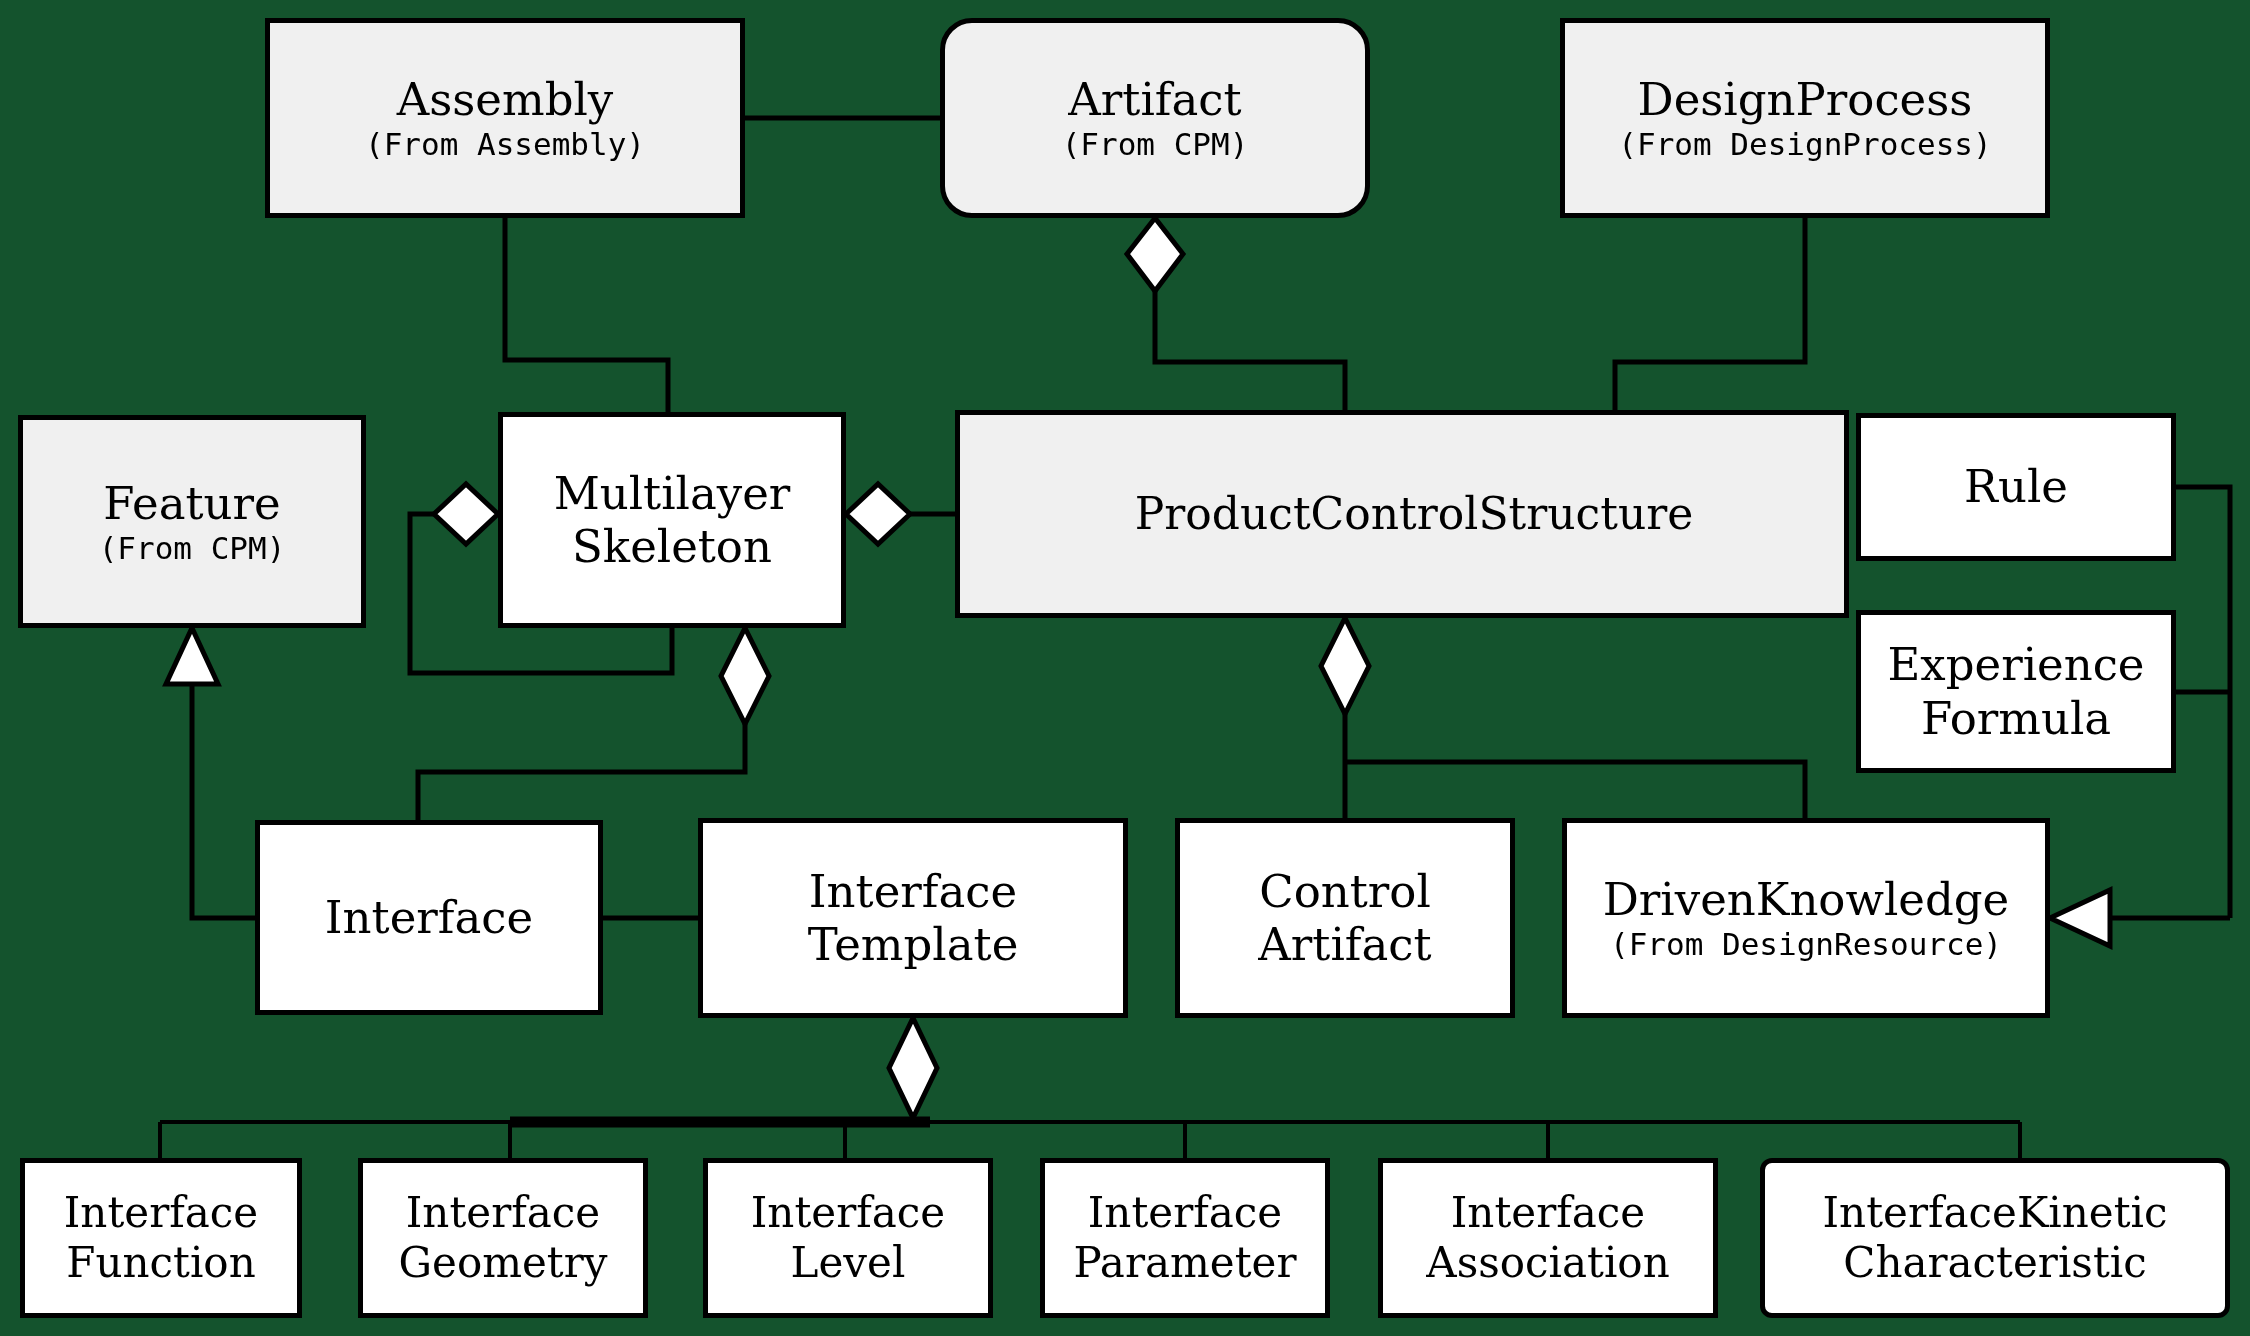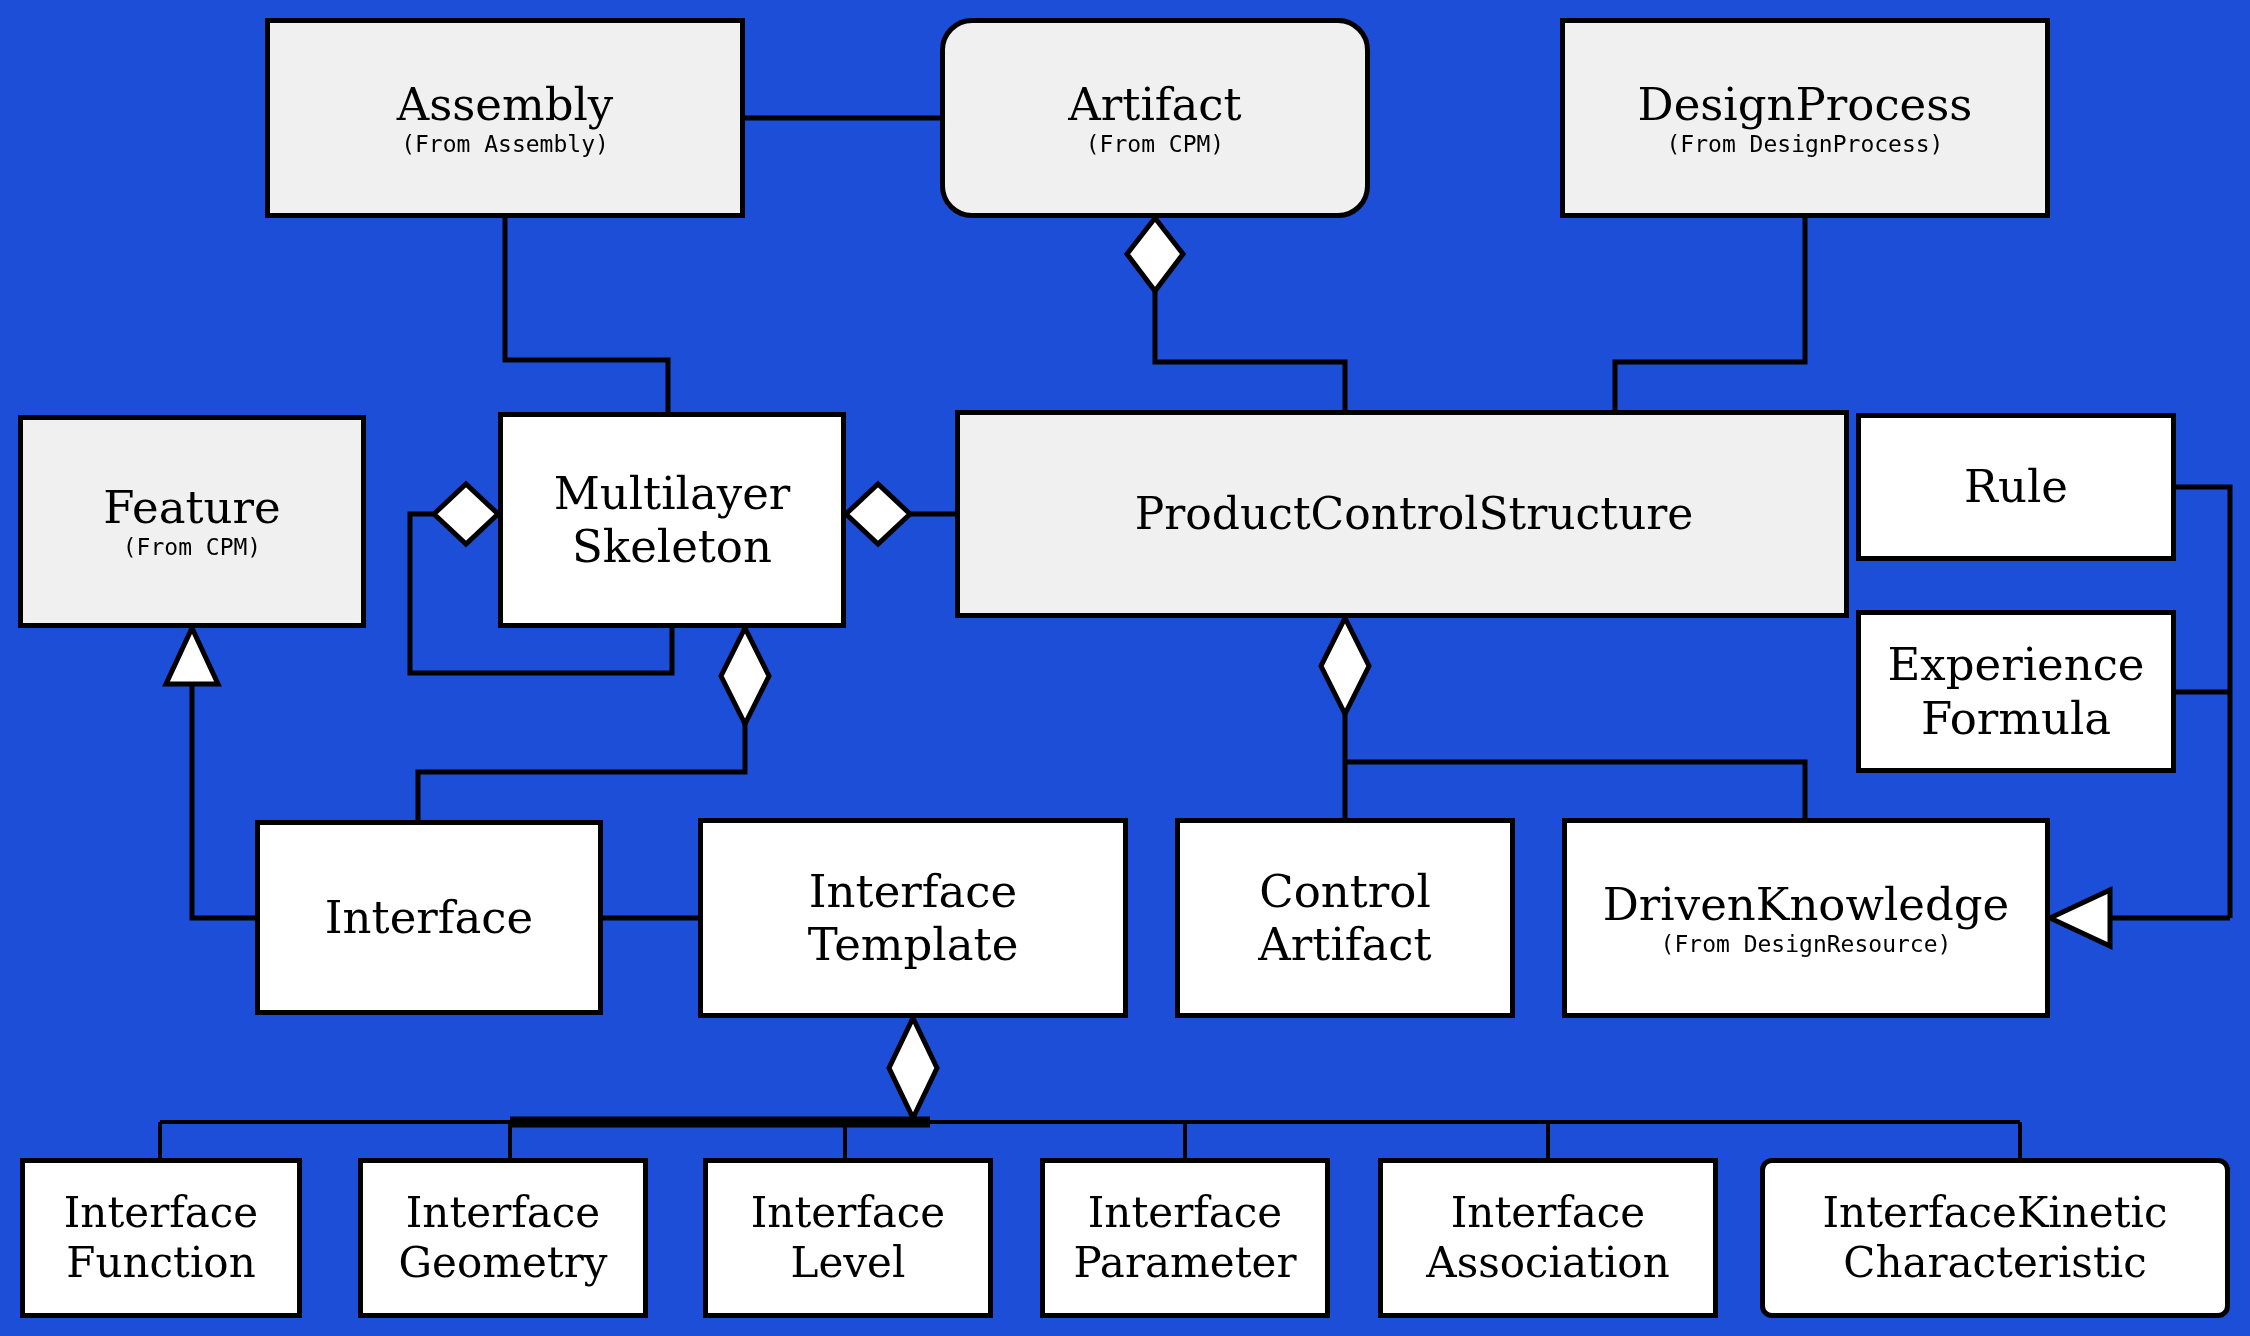--- a/index.html
+++ b/index.html
@@ -7,21 +7,21 @@
     padding: 0;
     background: #ffffff;
   }
   body {
     font-family: "DejaVu Serif", serif;
   }
   #canvas {
     position: relative;
     width: 2250px;
     height: 1336px;
-    background: #1d4ed8;
+    background: #14532d;
     overflow: hidden;
   }
   #edges {
     position: absolute;
     left: 0;
     top: 0;
     width: 2250px;
     height: 1336px;
     pointer-events: none;
   }
@@ -46,21 +46,21 @@
     font-family: "DejaVu Serif", serif;
     font-size: 45px;
     letter-spacing: 0px;
     white-space: nowrap;
   }
   .node .title.two-line {
     white-space: normal;
   }
   .node .sub {
     font-family: "DejaVu Sans Mono", monospace;
-    font-size: 23px;
+    font-size: 31px;
     margin-top: 0;
     white-space: nowrap;
   }
   .node.small .title { font-size: 42px; }
   .node.wide-title .title { font-size: 44px; }
 </style>
 </head>
 <body>
 
 <div id="canvas">

